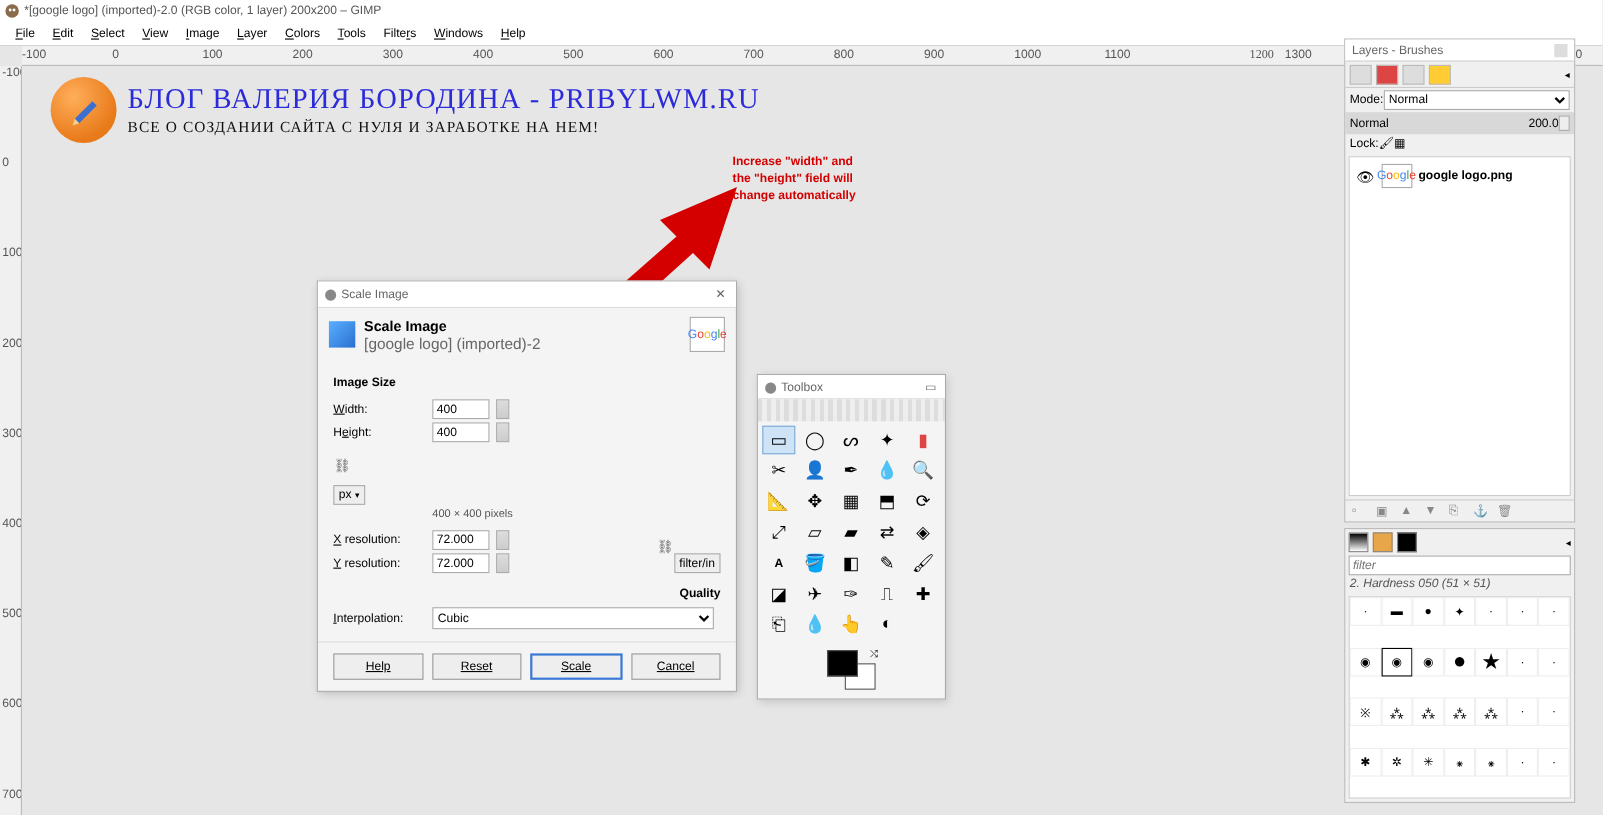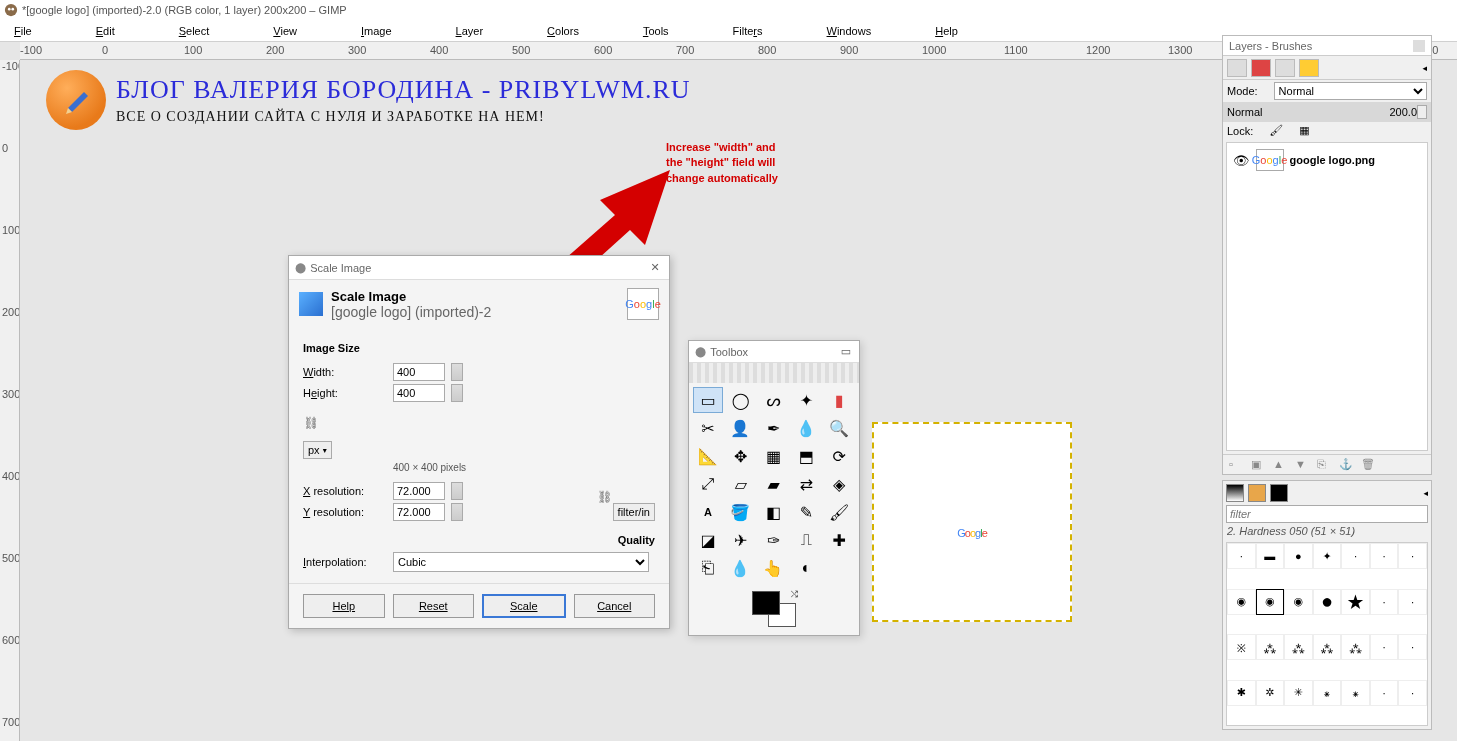--- a/index.html
+++ b/index.html
@@ -3,21 +3,21 @@
 <meta charset="utf-8">
 <style>
 * { box-sizing: border-box; margin: 0; padding: 0; font-family: "Segoe UI", Tahoma, sans-serif; font-size: 11px; }
 body { width: 1457px; height: 741px; background: #e6e6e6; overflow: hidden; position: relative; }
 
 
 .titlebar { height: 20px; background: #fff; display: flex; align-items: center; padding: 0 4px; color: #555; }
 .titlebar .icon { width: 14px; height: 14px; margin-right: 4px; }
 
 
-.menubar { height: 22px; background: #fff; display: flex; align-items: center; padding: 0 6px; border-bottom: 1px solid #d0d0d0; gap: 48px; }
+.menubar { height: 22px; background: #fff; display: flex; align-items: center; padding: 0 6px; border-bottom: 1px solid #d0d0d0; }
 .menubar span { padding: 3px 8px; cursor: default; }
 .menubar span u { text-decoration: underline; }
 
 
 .ruler-h { position: absolute; left: 20px; top: 42px; right: 0; height: 18px; background: #f0f0f0; border-bottom: 1px solid #bbb; font-size: 9px; color: #555; overflow: hidden; }
 .ruler-h span { position: absolute; top: 2px; }
 .ruler-v { position: absolute; left: 0; top: 60px; width: 20px; bottom: 0; background: #f0f0f0; border-right: 1px solid #bbb; font-size: 9px; color: #555; overflow: hidden; }
 .ruler-v span { position: absolute; left: 2px; writing-mode: horizontal-tb; }
 
 
@@ -78,21 +78,21 @@
 .g1{color:#4285F4}.g2{color:#EA4335}.g3{color:#FBBC05}.g4{color:#4285F4}.g5{color:#34A853}.g6{color:#EA4335}
 
 
 .layers-panel { position: absolute; right: 25px; top: 35px; width: 210px; height: 440px; background: #f0f0f0; border: 1px solid #bbb; display:flex; flex-direction:column; }
 .panel-title { height: 20px; background:#fff; border-bottom:1px solid #ccc; padding:0 6px; display:flex; align-items:center; color:#666;}
 .panel-title .sq { margin-left:auto; width:12px; height:12px; background:#ddd; }
 .tab-icons { height: 24px; display:flex; align-items:center; gap:4px; padding:0 4px; border-bottom:1px solid #ccc;}
 .tab-icons .ti { width:20px; height:18px; background:#ddd; border:1px solid #bbb; }
 .tab-icons .ti.red { background:#d44; }
 .tab-icons .ti.yel { background:#fc3; }
-.panel-row { display:flex; align-items:center; padding:2px 4px; gap:16px; }
+.panel-row { display:flex; align-items:center; padding:2px 4px; gap:0; }
 .panel-row select { flex:1; height:18px; border:1px solid #aaa; background:#fff;}
 .opacity-row { background:#d8d8d8; padding:3px 4px; display:flex; align-items:center;}
 .opacity-row .sp{width:10px;height:14px;border:1px solid #aaa;background:#eee;}
 .layer-list { flex:1; background:#fff; border:1px solid #ccc; margin:3px; padding:4px; }
 .layer-item { display:flex; align-items:center; gap:6px; padding:2px;}
 .eye { font-size:13px; }
 .layer-thumb { width:28px; height:22px; border:1px solid #aaa; background:#fff; display:flex;align-items:center;justify-content:center; font-size:6px;}
 .panel-bottom { height:20px; display:flex; align-items:center; gap:8px; padding:0 6px; border-top:1px solid #ccc;}
 .panel-bottom .pb { width:14px; height:14px; color:#888; }
 
@@ -143,21 +143,21 @@
     <span style="left: 246px;">200</span>
     <span style="left: 328px;">300</span>
     <span style="left: 410px;">400</span>
     <span style="left: 492px;">500</span>
     <span style="left: 574px;">600</span>
     <span style="left: 656px;">700</span>
     <span style="left: 738px;">800</span>
     <span style="left: 820px;">900</span>
     <span style="left: 902px;">1000</span>
     <span style="left: 984px;">1100</span>
-    <span style="left: 1066px;">1200</span>
+    <span style="left: 1116px; font-family: Liberation Serif, serif;">1200</span>
     <span style="left: 1148px;">1300</span>
     <span style="left: 1230px;">1400</span>
     <span style="left: 1312px;">1500</span>
     <span style="left: 1394px;">1600</span>
   </div>
 <div class="ruler-v" id="rv">
     <span style="top: 0px;">-100</span>
     <span style="top: 82px;">0</span>
     <span style="top: 164px;">100</span>
     <span style="top: 246px;">200</span>
@@ -321,25 +321,20 @@
     </div>
     <div class="color-swatch">
       <div class="swatch">
         <div class="bg"></div>
         <div class="fg"></div>
         <div class="sw">⤭</div>
       </div>
     </div>
   </div>
 
-  <div class="google-canvas">
-    <div class="google-logo">
-      <span class="g1">G</span><span class="g2">o</span><span class="g3">o</span><span class="g4">g</span><span class="g5">l</span><span class="g6">e</span>
-    </div>
-  </div>
 
 </div>
 
 <div class="layers-panel">
   <div class="panel-title">
     <span>Layers - Brushes</span>
     <div class="sq"></div>
   </div>
   <div class="tab-icons">
     <div class="ti"></div>

